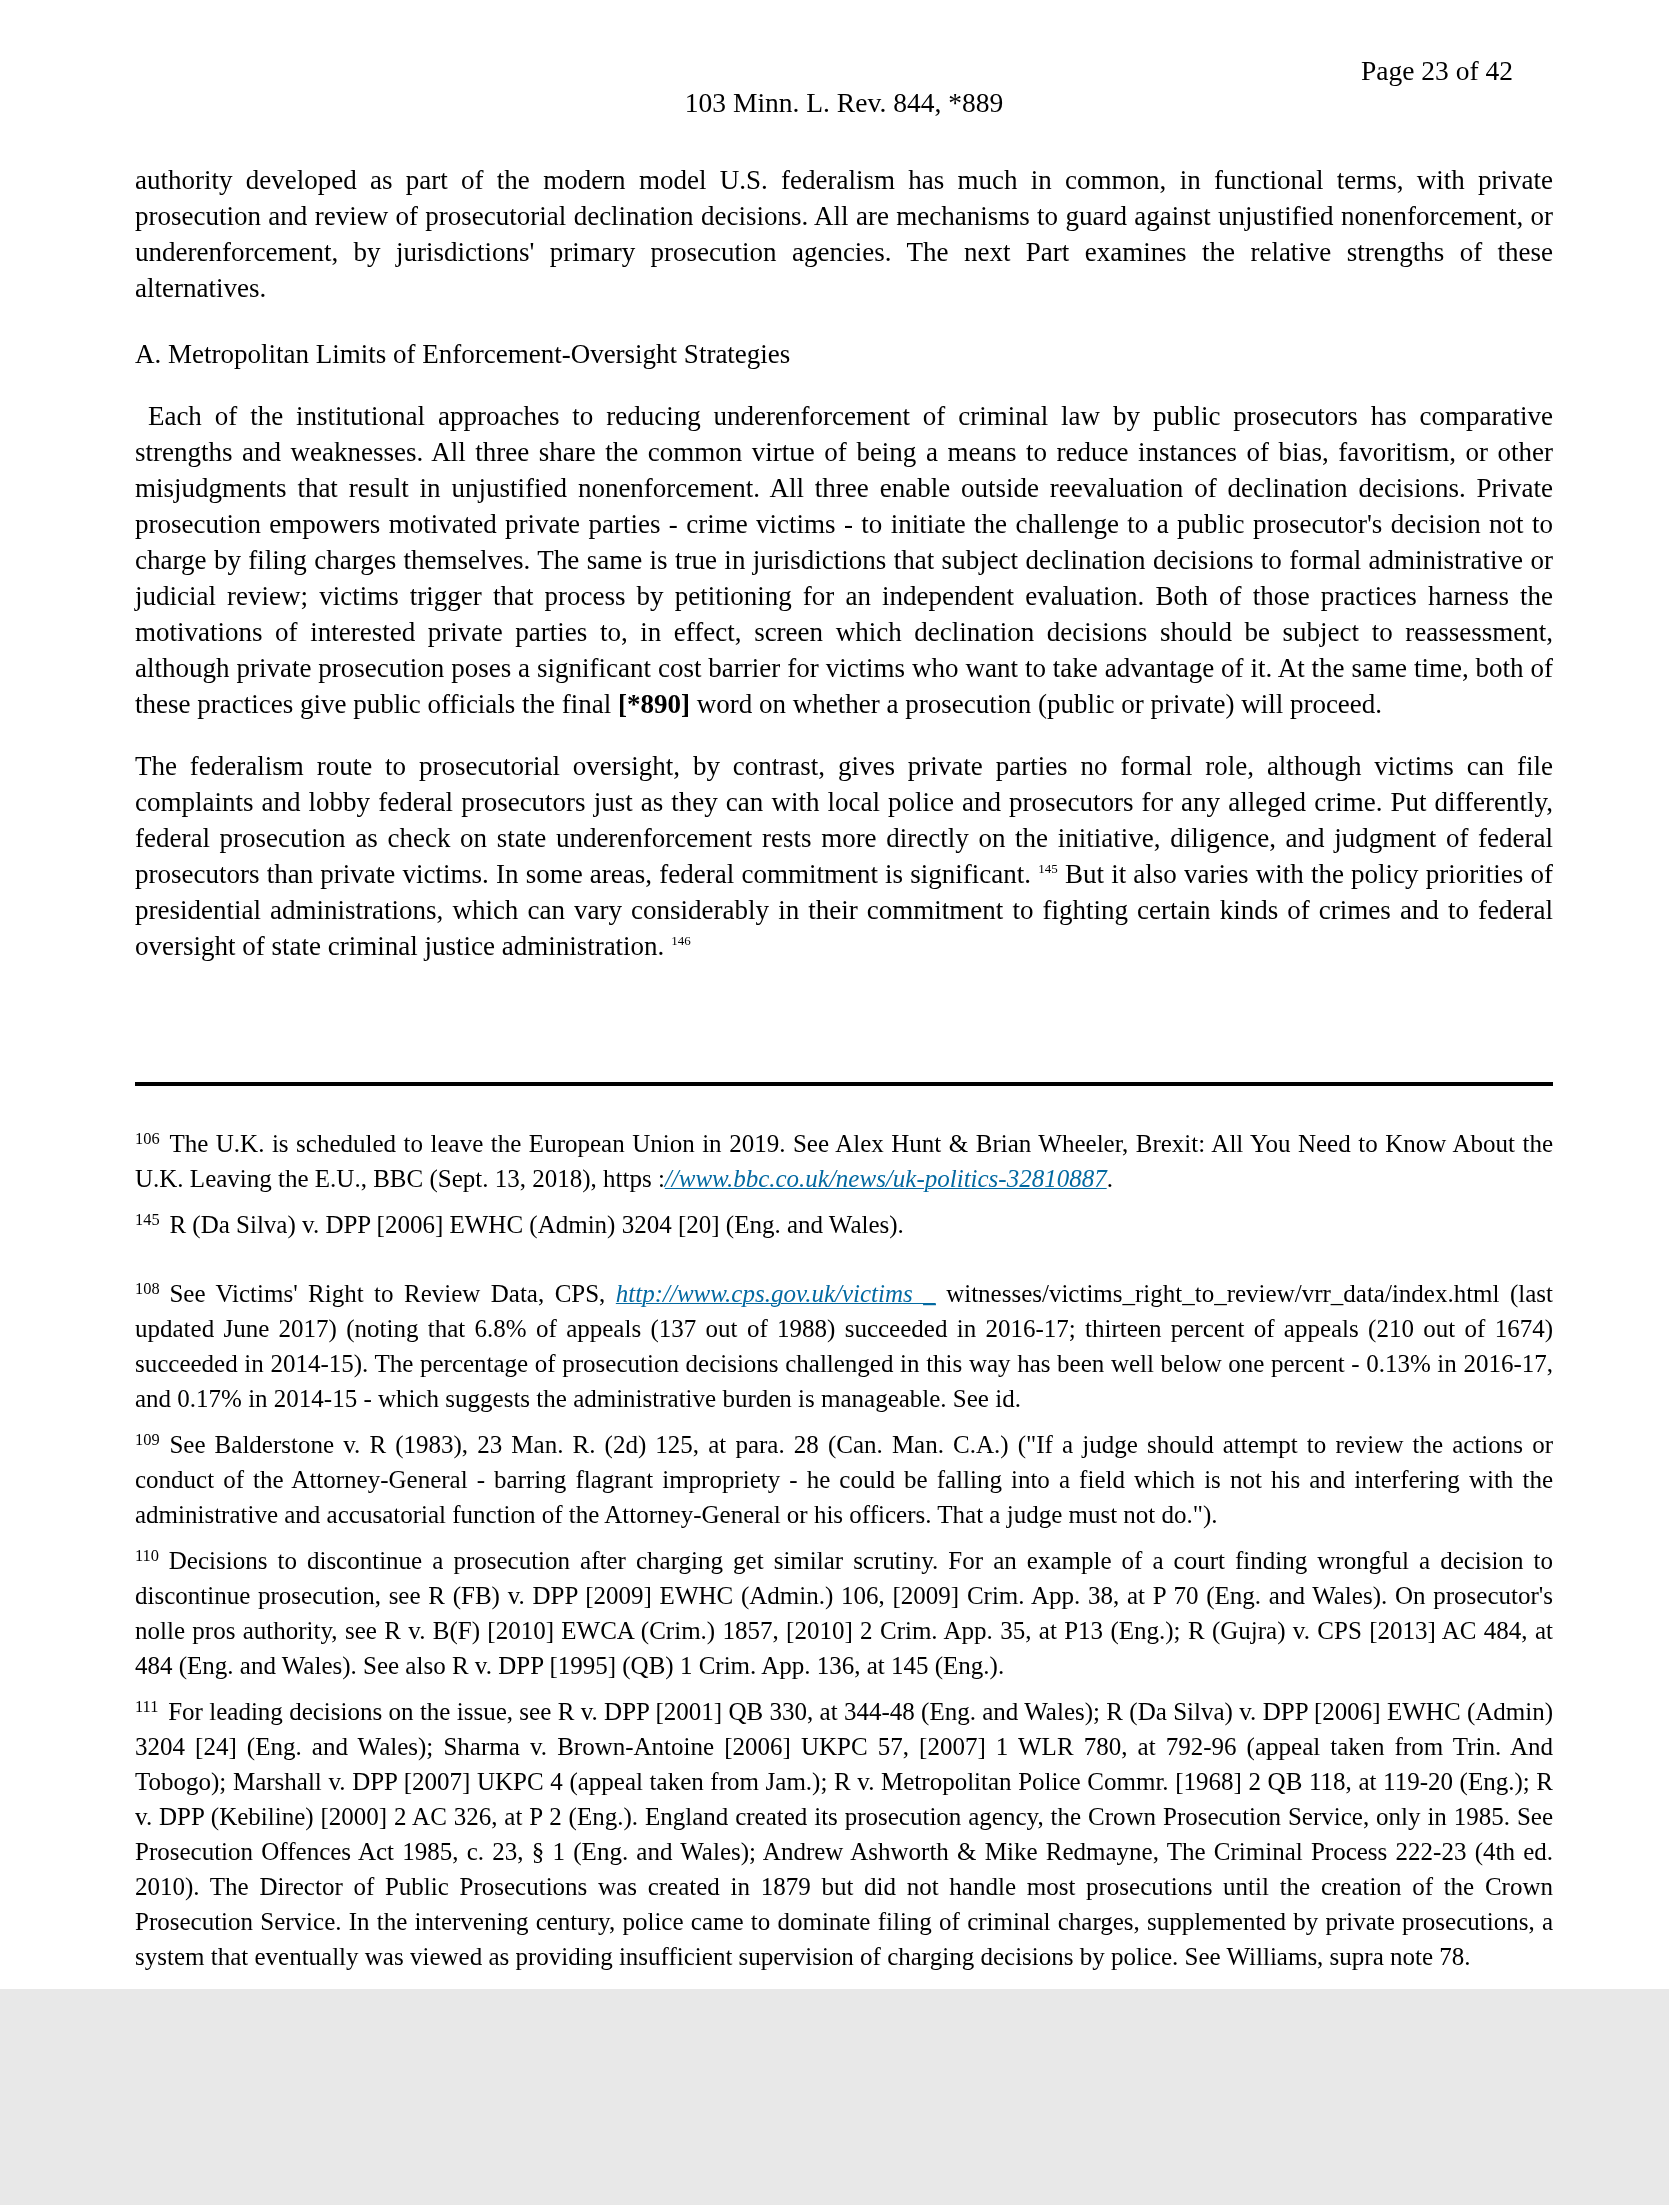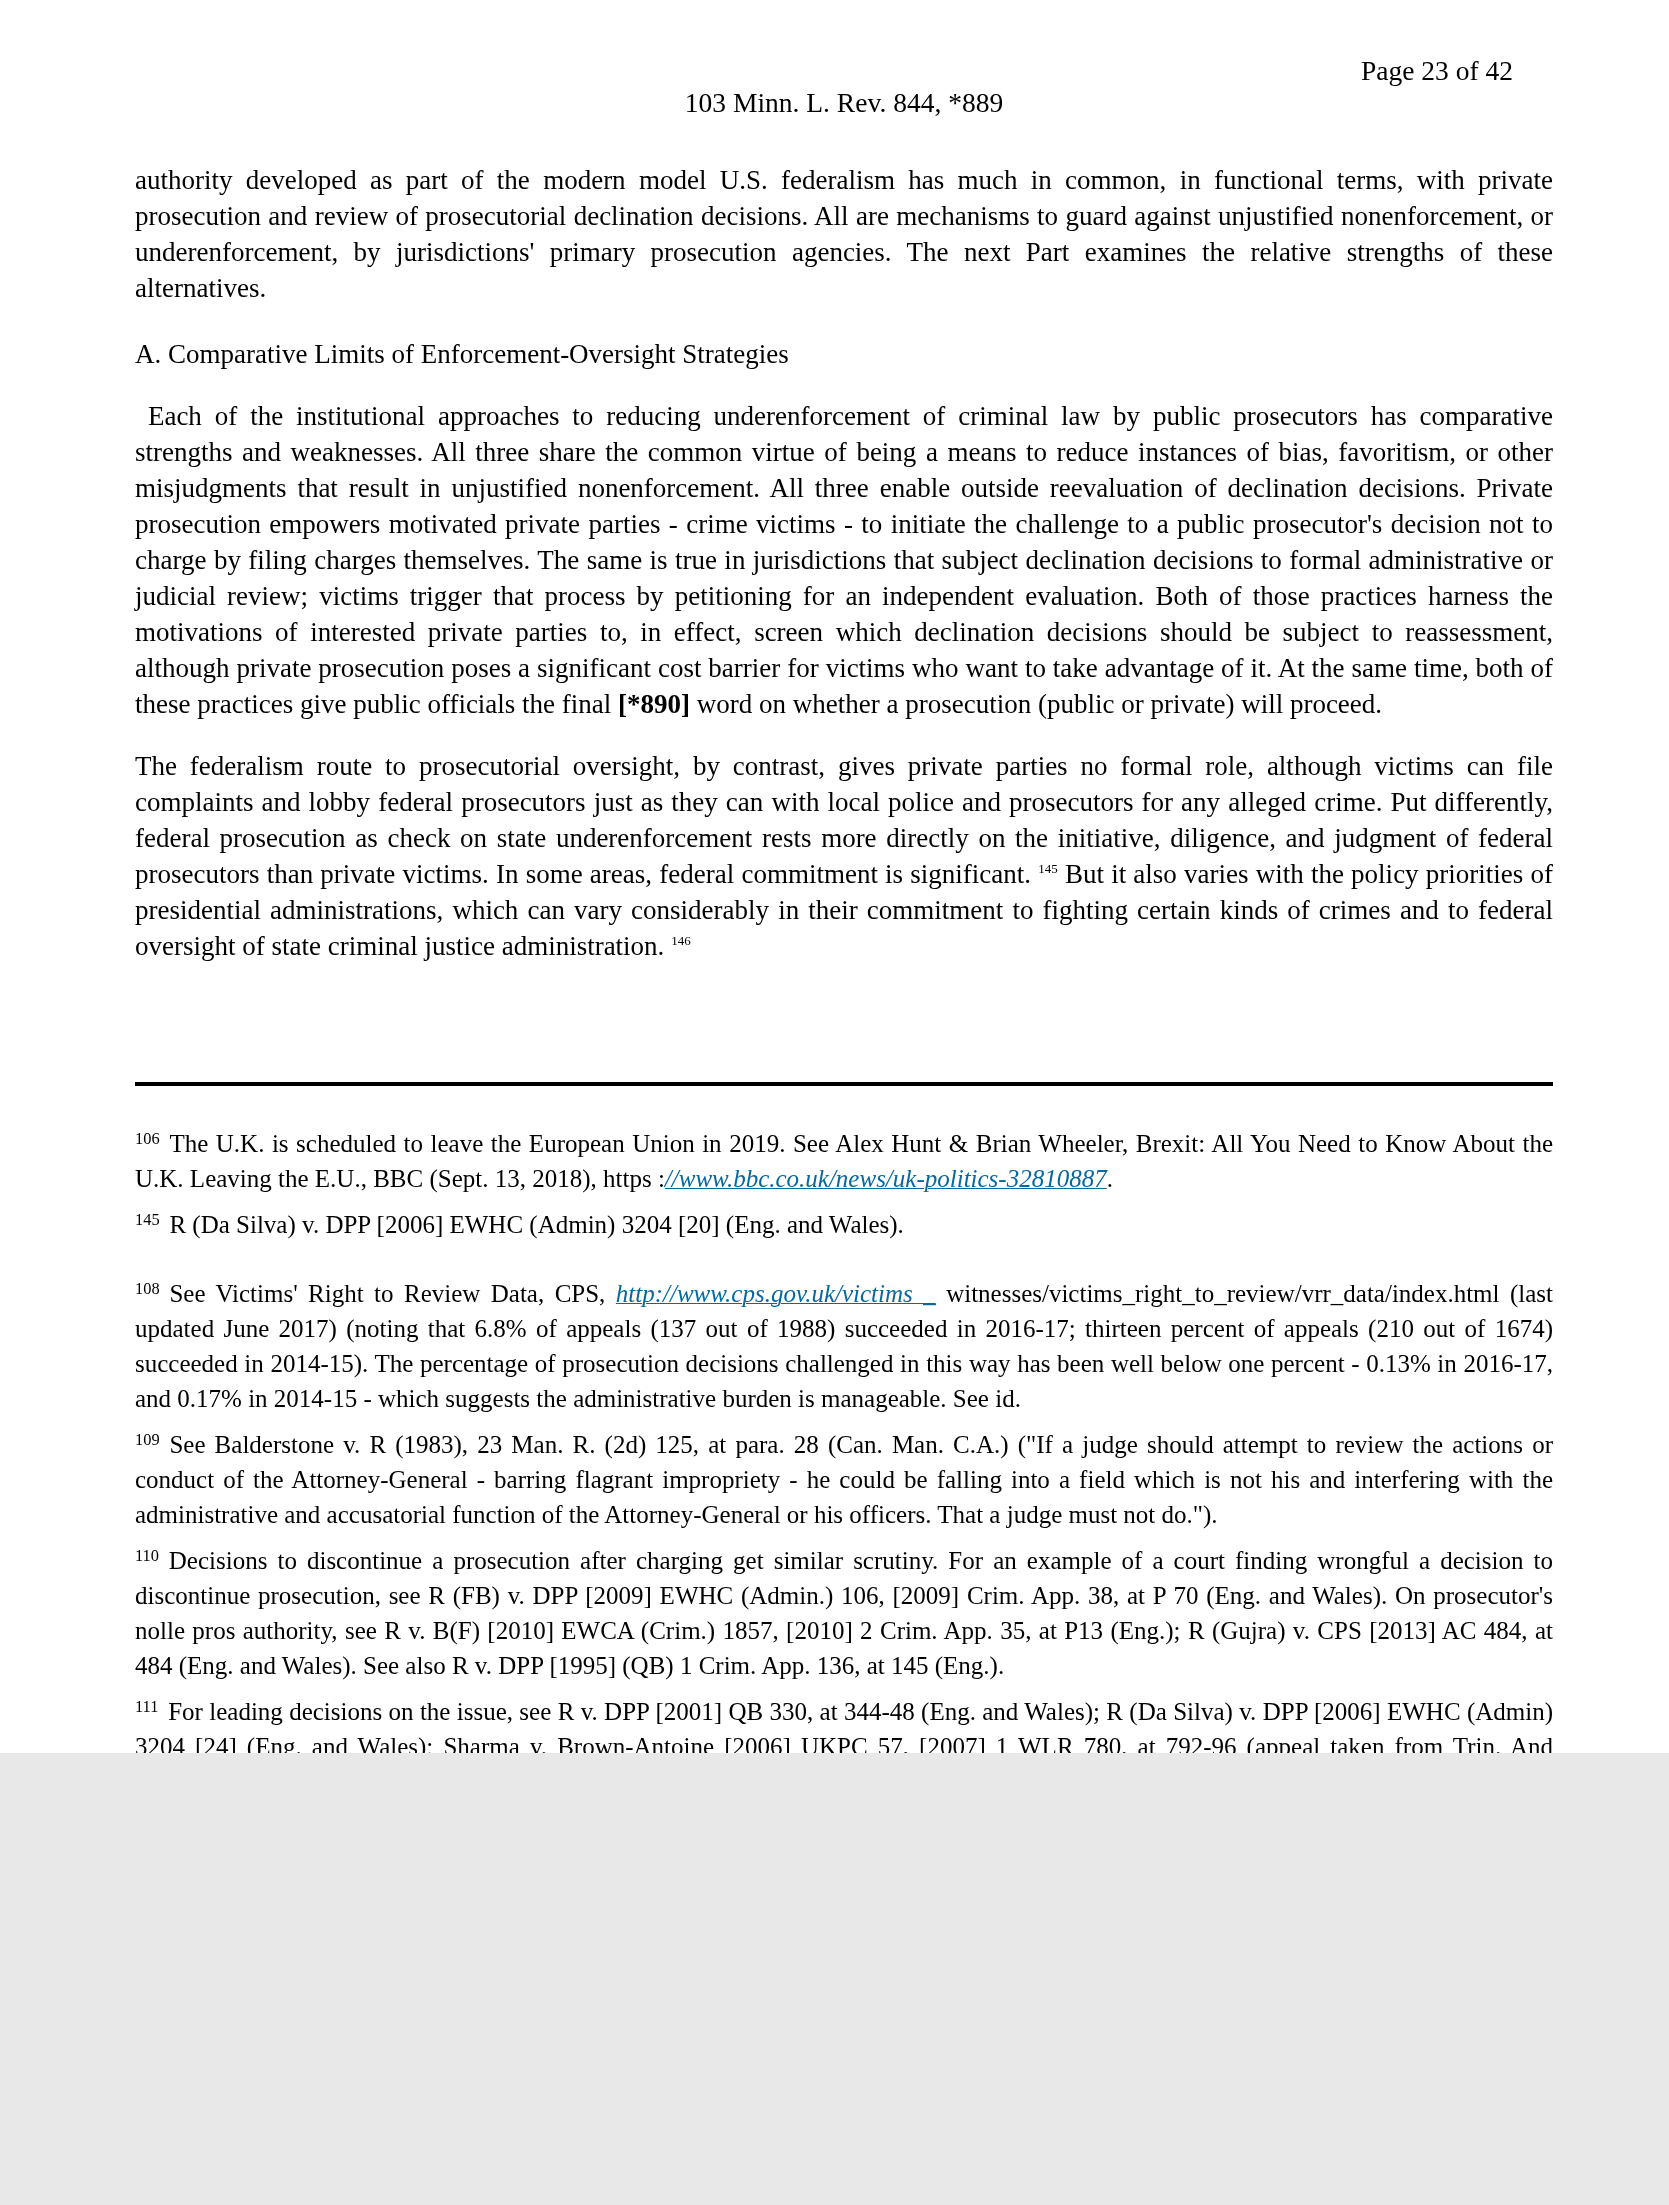--- a/index.html
+++ b/index.html
@@ -1,19 +1,19 @@
 <!DOCTYPE html>
 <html style="font-size:10.5px"><head>
 <meta charset="utf-8">
 <style>
   html, body { margin: 0; padding: 0; background: #e8e8e8; }
   .page {
     position: relative;
     width: 1669px;
-    height: 1753px;
+    height: 1989px;
     background: #ffffff;
     font-family: "Liberation Serif", "DejaVu Serif", serif;
     color: #000000;
     overflow: hidden;
   }
   .page-number {
     position: absolute;
     top: 55px;
     right: 156px;
     font-size: 27.5px;
@@ -113,21 +113,21 @@
 
   <div class="page-number">Page 23 of 42</div>
 
   <div class="content">
 
     <div class="citation">103 Minn. L. Rev. 844, *889</div>
 
     <p class="bodytext p1">authority developed as part of the modern model U.S. federalism has much in common, in functional terms, with private prosecution and review of prosecutorial declination decisions. All are mechanisms to guard against unjustified nonenforcement, or underenforcement, by jurisdictions' primary prosecution agencies. The next Part examines the relative strengths of these alternatives.</p>
 
 
-    <h3 class="subheading">A. Comparative Limits of Enforcement-Oversight Strategies</h3>
+    <h3 class="subheading">A. Metropolitan Limits of Enforcement-Oversight Strategies</h3>
 
     <p class="bodytext p2"><span>&nbsp;Each of the institutional approaches to reducing underenforcement of criminal law by public prosecutors has comparative strengths and weaknesses. All three share the common virtue of being a means to reduce instances of bias, favoritism, or other misjudgments that result in unjustified nonenforcement. All three enable outside reevaluation of declination decisions. Private prosecution empowers motivated private parties - crime victims - to initiate the challenge to a public prosecutor's decision not to charge by filing charges themselves. The same is true in jurisdictions that subject declination decisions to formal administrative or judicial review; victims trigger that process by petitioning for an independent evaluation. Both of those practices harness the motivations of interested private parties to, in effect, screen which declination decisions should be subject to reassessment, although private prosecution poses a significant cost barrier for victims who want to take advantage of it. At the same time, both of these practices give public officials the final </span><span class="bold">[*890]</span><span> word on whether a prosecution (public or private) will proceed.</span></p>
 
     <p class="bodytext p3"><span>The federalism route to prosecutorial oversight, by contrast, gives private parties no formal role, although victims can file complaints and lobby federal prosecutors just as they can with local police and prosecutors for any alleged crime. Put differently, federal prosecution as check on state underenforcement rests more directly on the initiative, diligence, and judgment of federal prosecutors than private victims. In some areas, federal commitment is significant. </span><span class="sup">145</span><span> But it also varies with the policy priorities of presidential administrations, which can vary considerably in their commitment to fighting certain kinds of crimes and to federal oversight of state criminal justice administration. </span><span class="sup">146</span></p>
 
     <div class="rule"></div>
 
     <div class="footnote fn-first"><span class="fnnum">106</span><span>The U.K. is scheduled to leave the European Union in 2019. See Alex Hunt &amp; Brian Wheeler, Brexit: All You Need to Know About the U.K. Leaving the E.U., BBC (Sept. 13, 2018), https :</span><a class="link">//www.bbc.co.uk/news/uk-politics-32810887</a><span>.</span></div>
 
     <div class="footnote fn-gap-after"><span class="fnnum">145</span><span>R (Da Silva) v. DPP [2006] EWHC (Admin) 3204 [20] (Eng. and Wales).</span></div>

